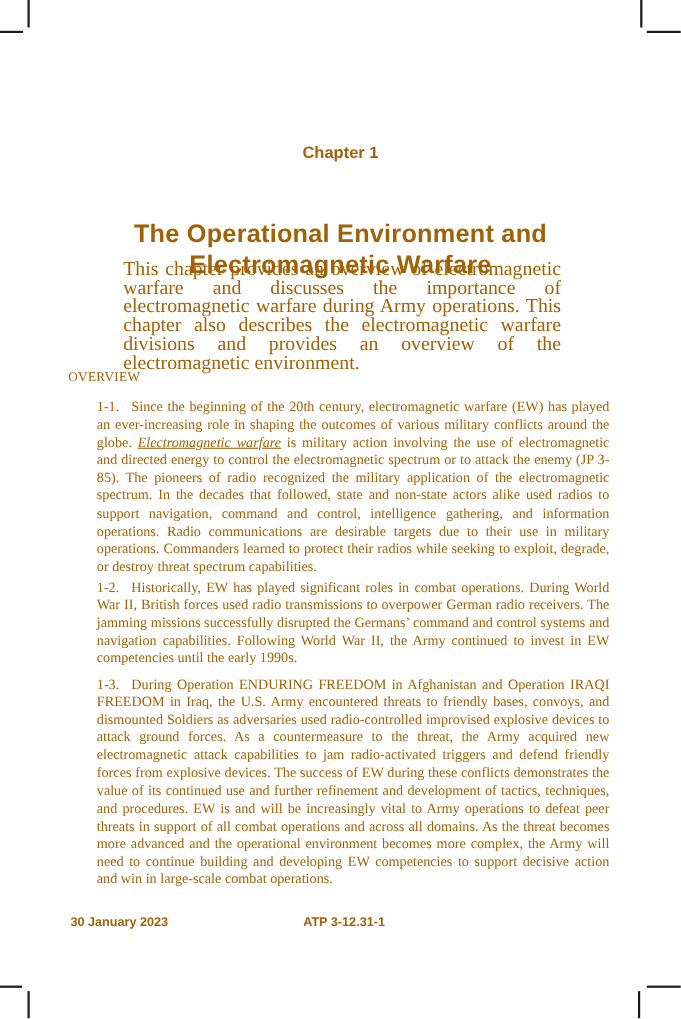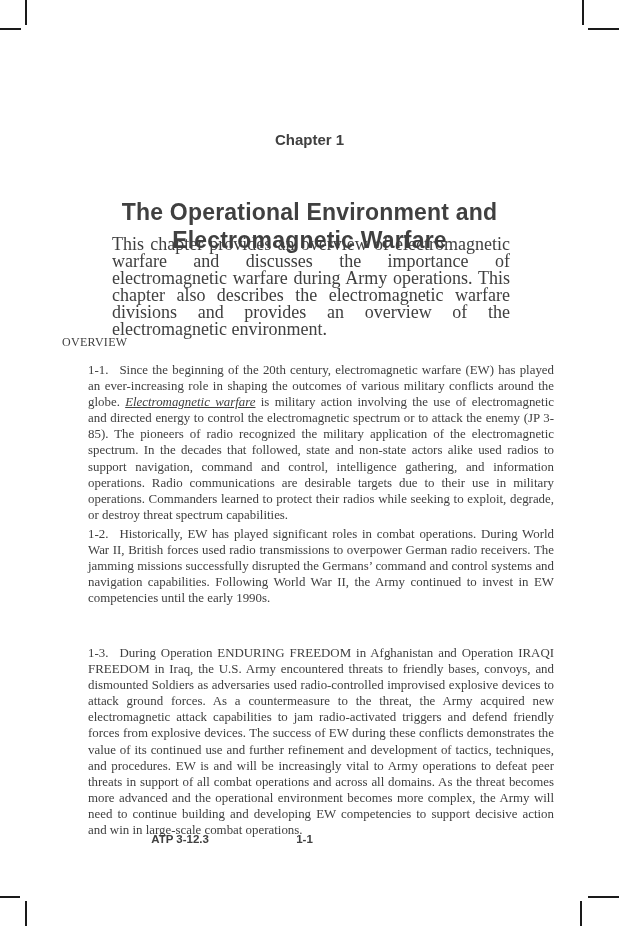--- a/index.html
+++ b/index.html
@@ -3,21 +3,21 @@
 <meta charset="utf-8">
 <style>
   * { margin: 0; padding: 0; box-sizing: border-box; }
   html, body { background: #ffffff; }
   .page {
     position: relative;
     width: 619px;
     height: 926px;
     background: #ffffff;
     font-family: "Liberation Serif", serif;
-    color: #404040;
+    color: #a16207;
     overflow: hidden;
   }
 
   
   .crop { position: absolute; background: #1a1a1a; }
   .crop-tl-v { left: 25px; top: 0;     width: 2px;  height: 25px; }
   .crop-tl-h { left: 0;    top: 28px;  width: 21px; height: 2px; }
   .crop-tr-v { left: 582px; top: 0;    width: 2px;  height: 25px; }
   .crop-tr-h { left: 588px; top: 28px; width: 31px; height: 2px; }
   .crop-bl-h { left: 0;    top: 896px; width: 20px; height: 2px; }
@@ -64,21 +64,21 @@
   .body-copy {
     position: absolute;
     left: 88px;
     width: 466px;
     font-size: 12.9px;
     line-height: 16.1px;
     text-align: justify;
   }
   .p1 { top: 362px; }
   .p2 { top: 526px; }
-  .p3 { top: 614px; margin-top: 31px; }
+  .p3 { top: 614px; }
   .para-number { display: inline-block; margin-right: 11px; }
   .italic-term { font-style: italic; text-decoration: underline; }
 
   .page-footer {
     position: absolute;
     top: 833px; left: 64px; right: 74px;
     display: grid;
     grid-template-columns: 1fr auto 1fr;
     align-items: baseline;
     font-family: "Liberation Sans", sans-serif;
@@ -110,17 +110,18 @@
 
   <h2 class="section-heading">OVERVIEW</h2>
 
   <p class="body-copy p1"><span class="para-number">1-1.</span><span>Since the beginning of the 20th century, electromagnetic warfare (EW) has played an ever-increasing role in shaping the outcomes of various military conflicts around the globe. </span><span class="italic-term">Electromagnetic warfare</span><span> is military action involving the use of electromagnetic and directed energy to control the electromagnetic spectrum or to attack the enemy (JP 3-85). The pioneers of radio recognized the military application of the electromagnetic spectrum. In the decades that followed, state and non-state actors alike used radios to support navigation, command and control, intelligence gathering, and information operations. Radio communications are desirable targets due to their use in military operations. Commanders learned to protect their radios while seeking to exploit, degrade, or destroy threat spectrum capabilities.</span></p>
 
   <p class="body-copy p2"><span class="para-number">1-2.</span><span>Historically, EW has played significant roles in combat operations. During World War II, British forces used radio transmissions to overpower German radio receivers. The jamming missions successfully disrupted the Germans’ command and control systems and navigation capabilities. Following World War II, the Army continued to invest in EW competencies until the early 1990s.</span></p>
 
   <p class="body-copy p3"><span class="para-number">1-3.</span><span>During Operation ENDURING FREEDOM in Afghanistan and Operation IRAQI FREEDOM in Iraq, the U.S. Army encountered threats to friendly bases, convoys, and dismounted Soldiers as adversaries used radio-controlled improvised explosive devices to attack ground forces. As a countermeasure to the threat, the Army acquired new electromagnetic attack capabilities to jam radio-activated triggers and defend friendly forces from explosive devices. The success of EW during these conflicts demonstrates the value of its continued use and further refinement and development of tactics, techniques, and procedures. EW is and will be increasingly vital to Army operations to defeat peer threats in support of all combat operations and across all domains. As the threat becomes more advanced and the operational environment becomes more complex, the Army will need to continue building and developing EW competencies to support decisive action and win in large-scale combat operations.</span></p>
 
   <div class="page-footer">
+    <span class="fleft">30 January 2023</span>
     <span class="fcenter">ATP 3-12.3</span>
     <span class="fright">1-1</span>
   </div>
 
 </div>
 
 </body></html>

